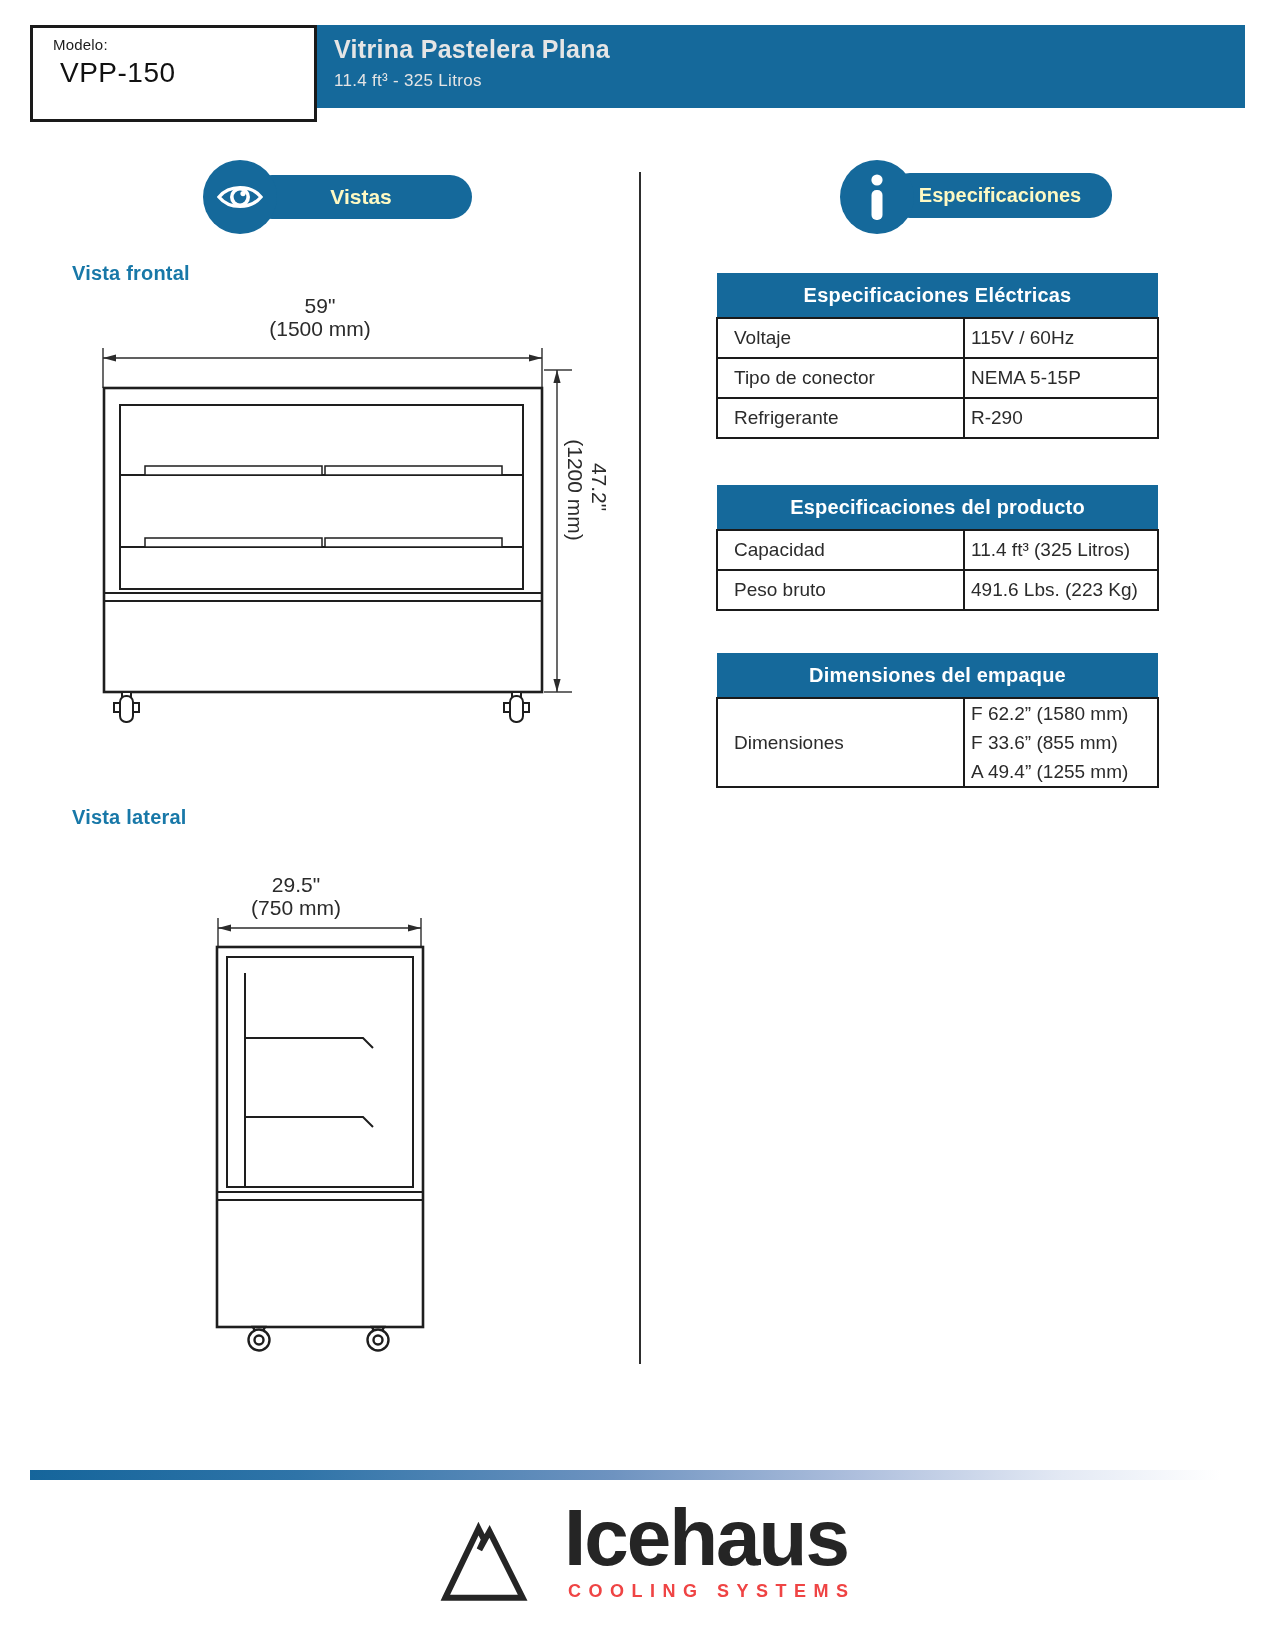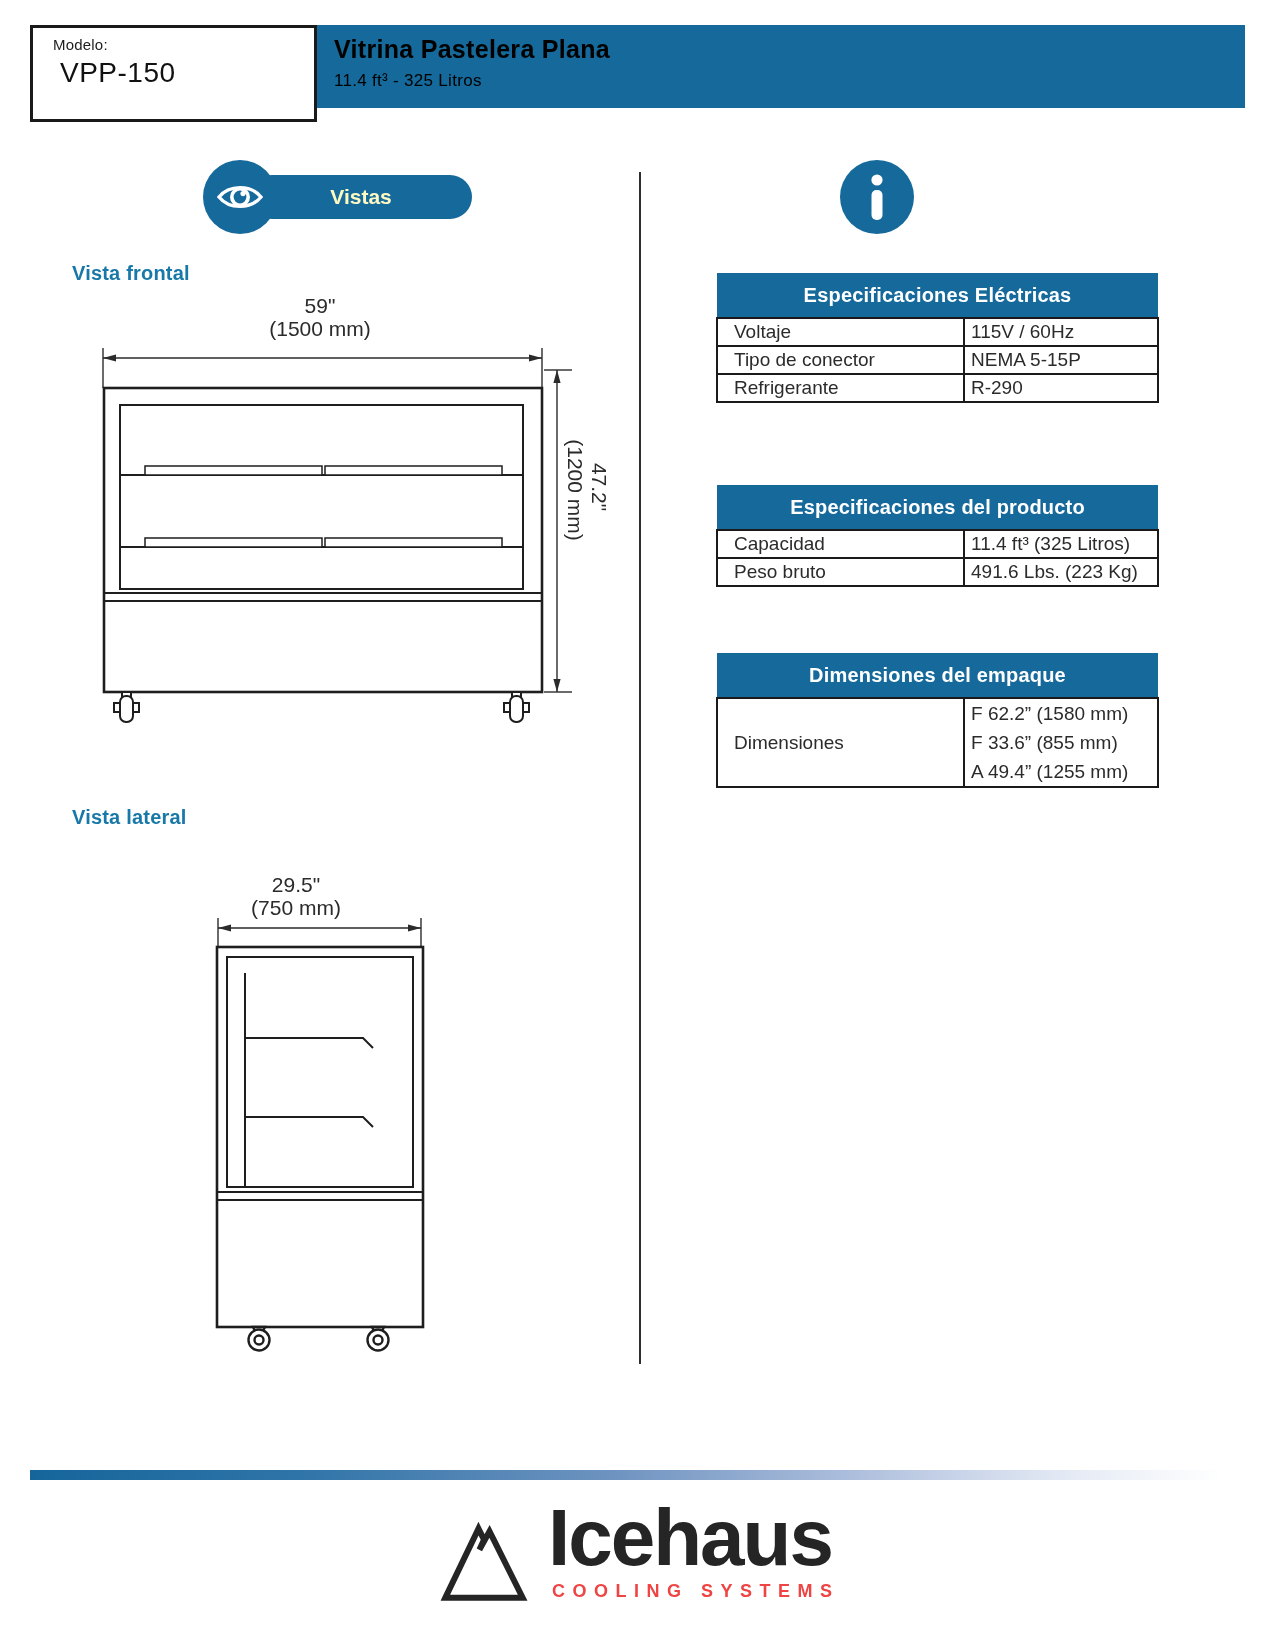--- a/index.html
+++ b/index.html
@@ -6,21 +6,21 @@
   html,body { background:#ffffff; }
   body { font-family:"Liberation Sans", sans-serif; color:#222; }
   .page { position:relative; width:1275px; height:1650px; background:#fff; overflow:hidden; margin:0 auto; }
 
   
   .model-box { position:absolute; left:30px; top:25px; width:287px; height:97px;
                background:#fff; border:3px solid #1a1a1a; padding:8px 0 0 20px; }
   .model-label { font-size:15px; color:#1c1c1c; letter-spacing:.2px; }
   .model-value { font-size:28px; color:#111; margin:4px 0 0 7px; letter-spacing:.5px; }
   .title-bar { position:absolute; left:317px; top:25px; width:928px; height:83px;
-               background:#15699B; color:#000000; padding:10px 0 0 17px; }
+               background:#15699B; color:#e5e5e5; padding:10px 0 0 17px; }
   .title-main { font-size:25px; font-weight:700; letter-spacing:.3px; }
   .title-sub  { font-size:17px; font-weight:500; margin-top:7px; letter-spacing:.3px; }
 
   
   .pill-bar { position:absolute; background:#15699B; border-radius:22px; color:#fef9c3;
               font-weight:600; text-align:center; }
   .pill-circle { position:absolute; width:74px; height:74px; border-radius:50%; background:#15699B;
                  display:flex; align-items:center; justify-content:center; }
   .pill-vistas-bar { left:250px; top:175px; width:222px; height:44px; line-height:44px; font-size:21px; }
   .pill-vistas-circle { left:203px; top:160px; }
@@ -37,35 +37,35 @@
   .draw-side  { left:180px; top:860px; }
   .drawing text { font-family:"Liberation Sans", sans-serif; fill:#2b2b2b; }
 
   
   .divider-v { position:absolute; left:639px; top:172px; width:2px; height:1192px; background:#2e2e2e; }
 
   
   table.spec-table { position:absolute; left:716px; width:441px; border-collapse:collapse; table-layout:fixed; }
   table.spec-table th { background:#15699B; color:#fff; font-weight:700; font-size:20px;
                         height:45px; text-align:center; letter-spacing:.2px; border:none; }
-  table.spec-table td { border:2px solid #1a1a1a; font-size:19px; color:#2b2b2b; height:28px;
+  table.spec-table td { border:2px solid #1a1a1a; font-size:19px; color:#2b2b2b; height:40px;
                         background:#fff; vertical-align:middle; }
   td.lbl { padding-left:16px; }
   td.val { padding-left:6px; }
   .t-electrical { top:273px; }
   .t-product    { top:485px; }
   .t-packaging  { top:653px; }
   .t-packaging td { height:98px; }
   .pack-line { line-height:29px; }
 
   
   .footer-gradient { position:absolute; left:30px; top:1470px; width:1215px; height:10px;
       background:linear-gradient(90deg,#15659b 0%,#2f74a8 22%,#6e93c0 48%,#aebfdd 68%,#e3e9f4 85%,#ffffff 98%); }
   .footer-logo { position:absolute; left:438px; top:1505px; display:flex; align-items:flex-end; }
-  .logo-text { margin-left:18px; }
+  .logo-text { margin-left:34px; }
   .brand-name { font-size:80px; font-weight:800; color:#252525; line-height:.82; letter-spacing:-2px; }
   .brand-tagline { font-size:18px; font-weight:700; color:#ef4444; letter-spacing:7.5px; margin:10px 0 0 4px; }
 </style>
 </head>
 <body>
 
 <div class="page">
 
   <div class="model-box">
     <div class="model-label">Modelo:</div>
@@ -81,20 +81,21 @@
   <div class="pill-bar pill-vistas-bar">Vistas</div>
   <div class="pill-circle pill-vistas-circle">
     <svg width="48" height="34" viewBox="0 0 48 34">
       <path d="M3,17 C13,4.5 35,4.5 45,17 C35,29.5 13,29.5 3,17 Z" fill="none" stroke="#ffffff" stroke-width="3.4"></path>
       <circle cx="24" cy="17" r="10" fill="#ffffff"></circle>
       <circle cx="24" cy="17" r="6.4" fill="#15699B"></circle>
       <circle cx="27" cy="13.6" r="2.6" fill="#ffffff"></circle>
     </svg>
   </div>
 
+  <div class="pill-bar pill-specs-bar">Especificaciones</div>
   <div class="pill-circle pill-specs-circle">
     <svg width="20" height="46" viewBox="0 0 20 46">
       <circle cx="10" cy="6" r="5.6" fill="#ffffff"></circle>
       <rect x="4.5" y="16" width="11" height="30" rx="5" fill="#ffffff"></rect>
     </svg>
   </div>
 
   <div class="view-label lbl-front">Vista frontal</div>
 
   <svg class="drawing draw-front" width="560" height="445" viewBox="0 0 560 445">

